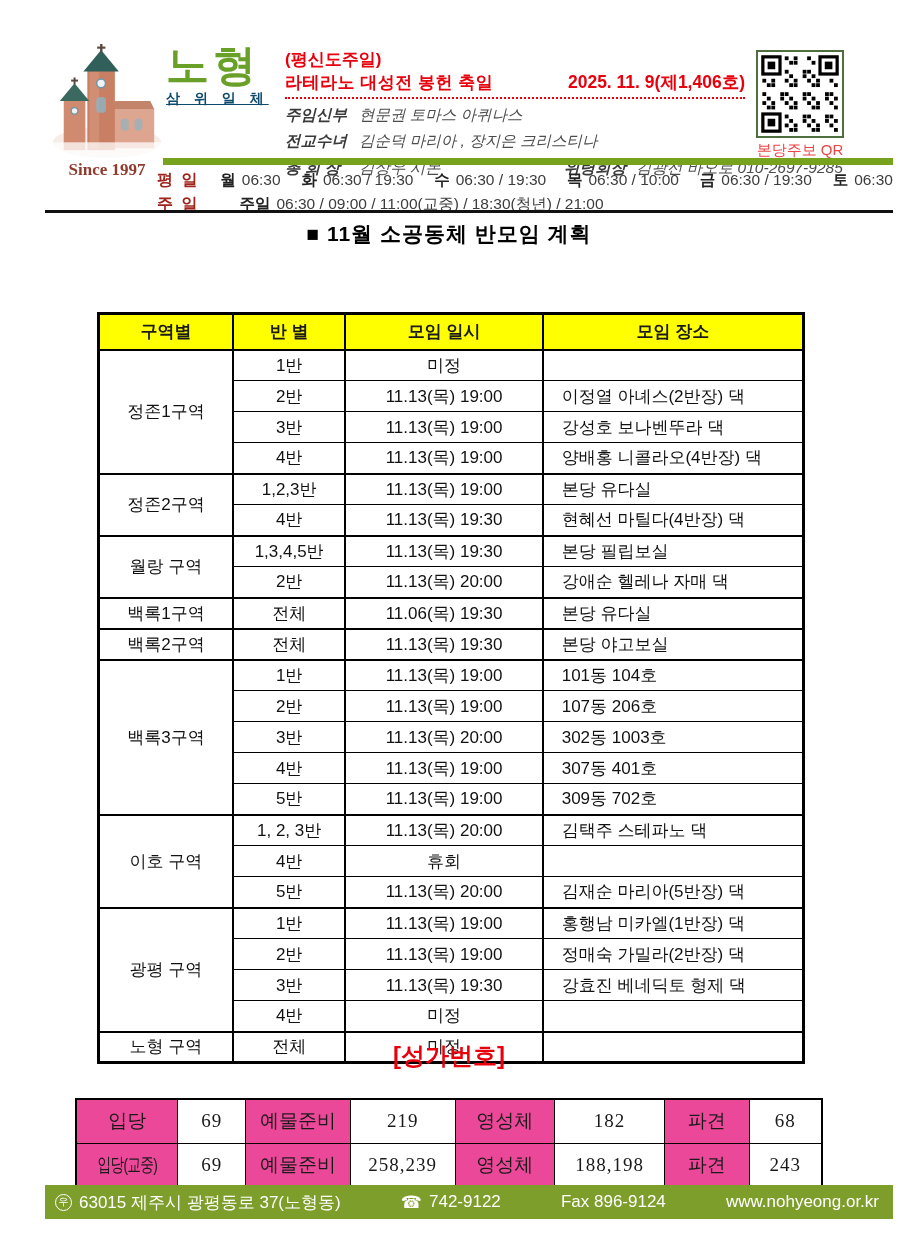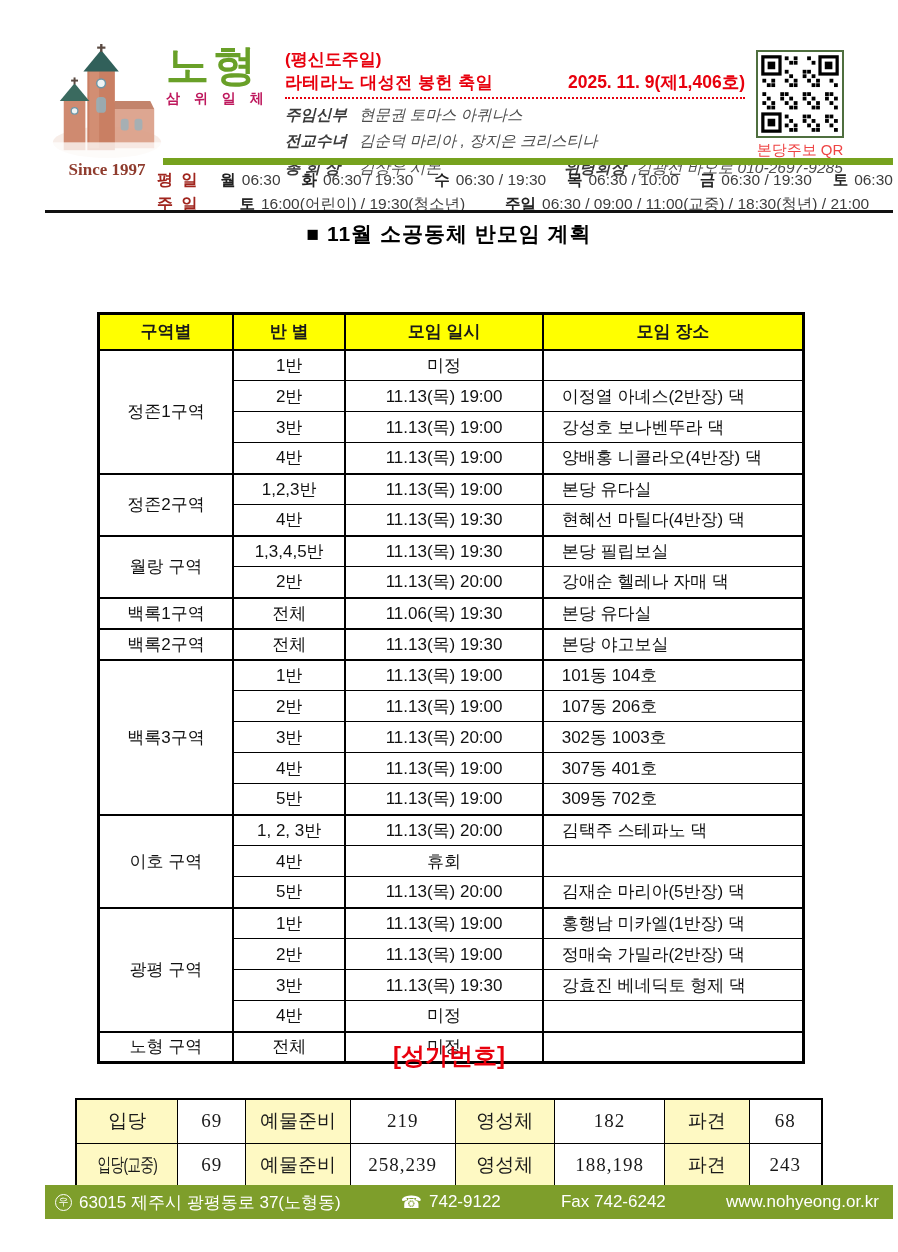--- a/index.html
+++ b/index.html
@@ -5,21 +5,21 @@
   * { margin:0; padding:0; box-sizing:border-box; }
   html,body { width:898px; height:1252px; background:#fff; }
   body { position:relative; font-family:"Liberation Sans", sans-serif; color:#1a1a1a; overflow:hidden; }
 
   
   .church { position:absolute; left:48px; top:44px; width:118px; height:118px; }
   .since { position:absolute; left:46px; top:160px; width:122px; text-align:center;
            font-family:"Liberation Serif", serif; font-weight:bold; font-size:17px; color:#8f3c2e; }
   .logo { position:absolute; left:166px; top:44px; width:110px; text-align:left; line-height:1; }
   .logo .big { font-size:43px; font-weight:bold; color:#69a028; letter-spacing:4px; }
-  .logo .mid { font-size:14px; font-weight:bold; color:#be185d; letter-spacing:5px; margin:4px 0 3px 0; }
+  .logo .mid { font-size:14px; font-weight:bold; color:#0c4a6e; letter-spacing:5px; margin:4px 0 3px 0;text-decoration:underline; }
   .info { position:absolute; left:285px; top:50px; width:460px; }
   .feast-sub { font-size:17px; font-weight:bold; color:#e8000d; line-height:20px; }
   .feast-line { display:flex; justify-content:space-between; align-items:baseline;
                 border-bottom:2px dotted #e8000d; padding-bottom:3px; }
   .feast-main { font-size:17px; font-weight:bold; color:#e8000d; letter-spacing:0.5px; }
   .issue { font-size:17.5px; font-weight:bold; color:#e8000d; }
   .staff-row { display:flex; align-items:baseline; font-size:15.5px; margin-top:5.5px; white-space:nowrap;font-style:italic; }
   .staff-label { font-weight:bold; color:#3a3a3a; width:74px; flex:none; }
   .staff-value { color:#4c4c4c; }
   .staff-value.fixed { width:205px; flex:none; }
@@ -49,21 +49,21 @@
   .meeting td.place { text-align:left; padding-left:18px; }
   .meeting tr.group-start td { border-top:2.5px solid #000; }
   .meeting { border:3px solid #000; }
   .meeting th, .meeting td { border-left-width:2px; border-right-width:2px; }
 
   
   .hymn-title { position:absolute; left:0; right:0; top:1040px; text-align:center;
                 font-size:24px; font-weight:bold; color:#e8000d; }
   .hymn { position:absolute; left:75px; top:1070px; width:748px; border:2px solid #000; }
   .hymn td { border:1.6px solid #000; height:44px; text-align:center; font-size:19px; }
-  .hymn td.hymn-label { background:#fef9c3; }
+  .hymn td.hymn-label { background:#ec4899; }
   .hymn td.hymn-value { font-family:"Liberation Serif", serif; letter-spacing:1px; }
 
   
   .footer { position:absolute; left:45px; top:1185px; width:848px; height:34px; background:#7e9e2b;
             display:flex; align-items:center; justify-content:space-between; padding:0 14px 0 10px;
             color:#fff; font-size:17px; white-space:nowrap; }
   .footer .item { display:flex; align-items:center; gap:7px; }
   .postal-mark { display:inline-flex; width:17px; height:17px; border:1.5px solid #fff; border-radius:50%;
                  align-items:center; justify-content:center; font-size:10px; line-height:1; }
 </style>
@@ -212,21 +212,20 @@
   <span class="sched-head">평 일</span>
 <span class="sched-entry"><span class="sched-day">월</span><span class="sched-time">06:30</span></span>
     <span class="sched-entry"><span class="sched-day">화</span><span class="sched-time">06:30 / 19:30</span></span>
     <span class="sched-entry"><span class="sched-day">수</span><span class="sched-time">06:30 / 19:30</span></span>
     <span class="sched-entry"><span class="sched-day">목</span><span class="sched-time">06:30 / 10:00</span></span>
     <span class="sched-entry"><span class="sched-day">금</span><span class="sched-time">06:30 / 19:30</span></span>
     <span class="sched-entry"><span class="sched-day">토</span><span class="sched-time">06:30</span></span>
   </div>
 <div class="sched-line sched-2" id="sched2">
   <span class="sched-head">주 일</span>
-<span class="sched-entry"><span class="sched-day">토</span><span class="sched-time">16:00(어린이) / 19:30(청소년)</span></span>
     <span class="sched-entry"><span class="sched-day">주일</span><span class="sched-time">06:30 / 09:00 / 11:00(교중) / 18:30(청년) / 21:00</span></span>
   </div>
 
 <div class="divider"></div>
 
 <div class="sec-title">■ 11월 소공동체 반모임 계획</div>
 
 <table class="meeting">
   <colgroup>
       <col style="width:135px">
@@ -409,18 +408,18 @@
 <div class="footer">
   <span class="item">
     <span class="postal-mark">우</span>
     <span>63015   제주시  광평동로  37(노형동)</span>
   </span>
   <span class="item">
     <span>☎</span>
     <span>742-9122</span>
   </span>
   <span class="item">
-    <span>Fax  742-6242</span>
+    <span>Fax  896-9124</span>
   </span>
   <span class="item">
     <span>www.nohyeong.or.kr</span>
   </span>
 </div>
 
 </body></html>

